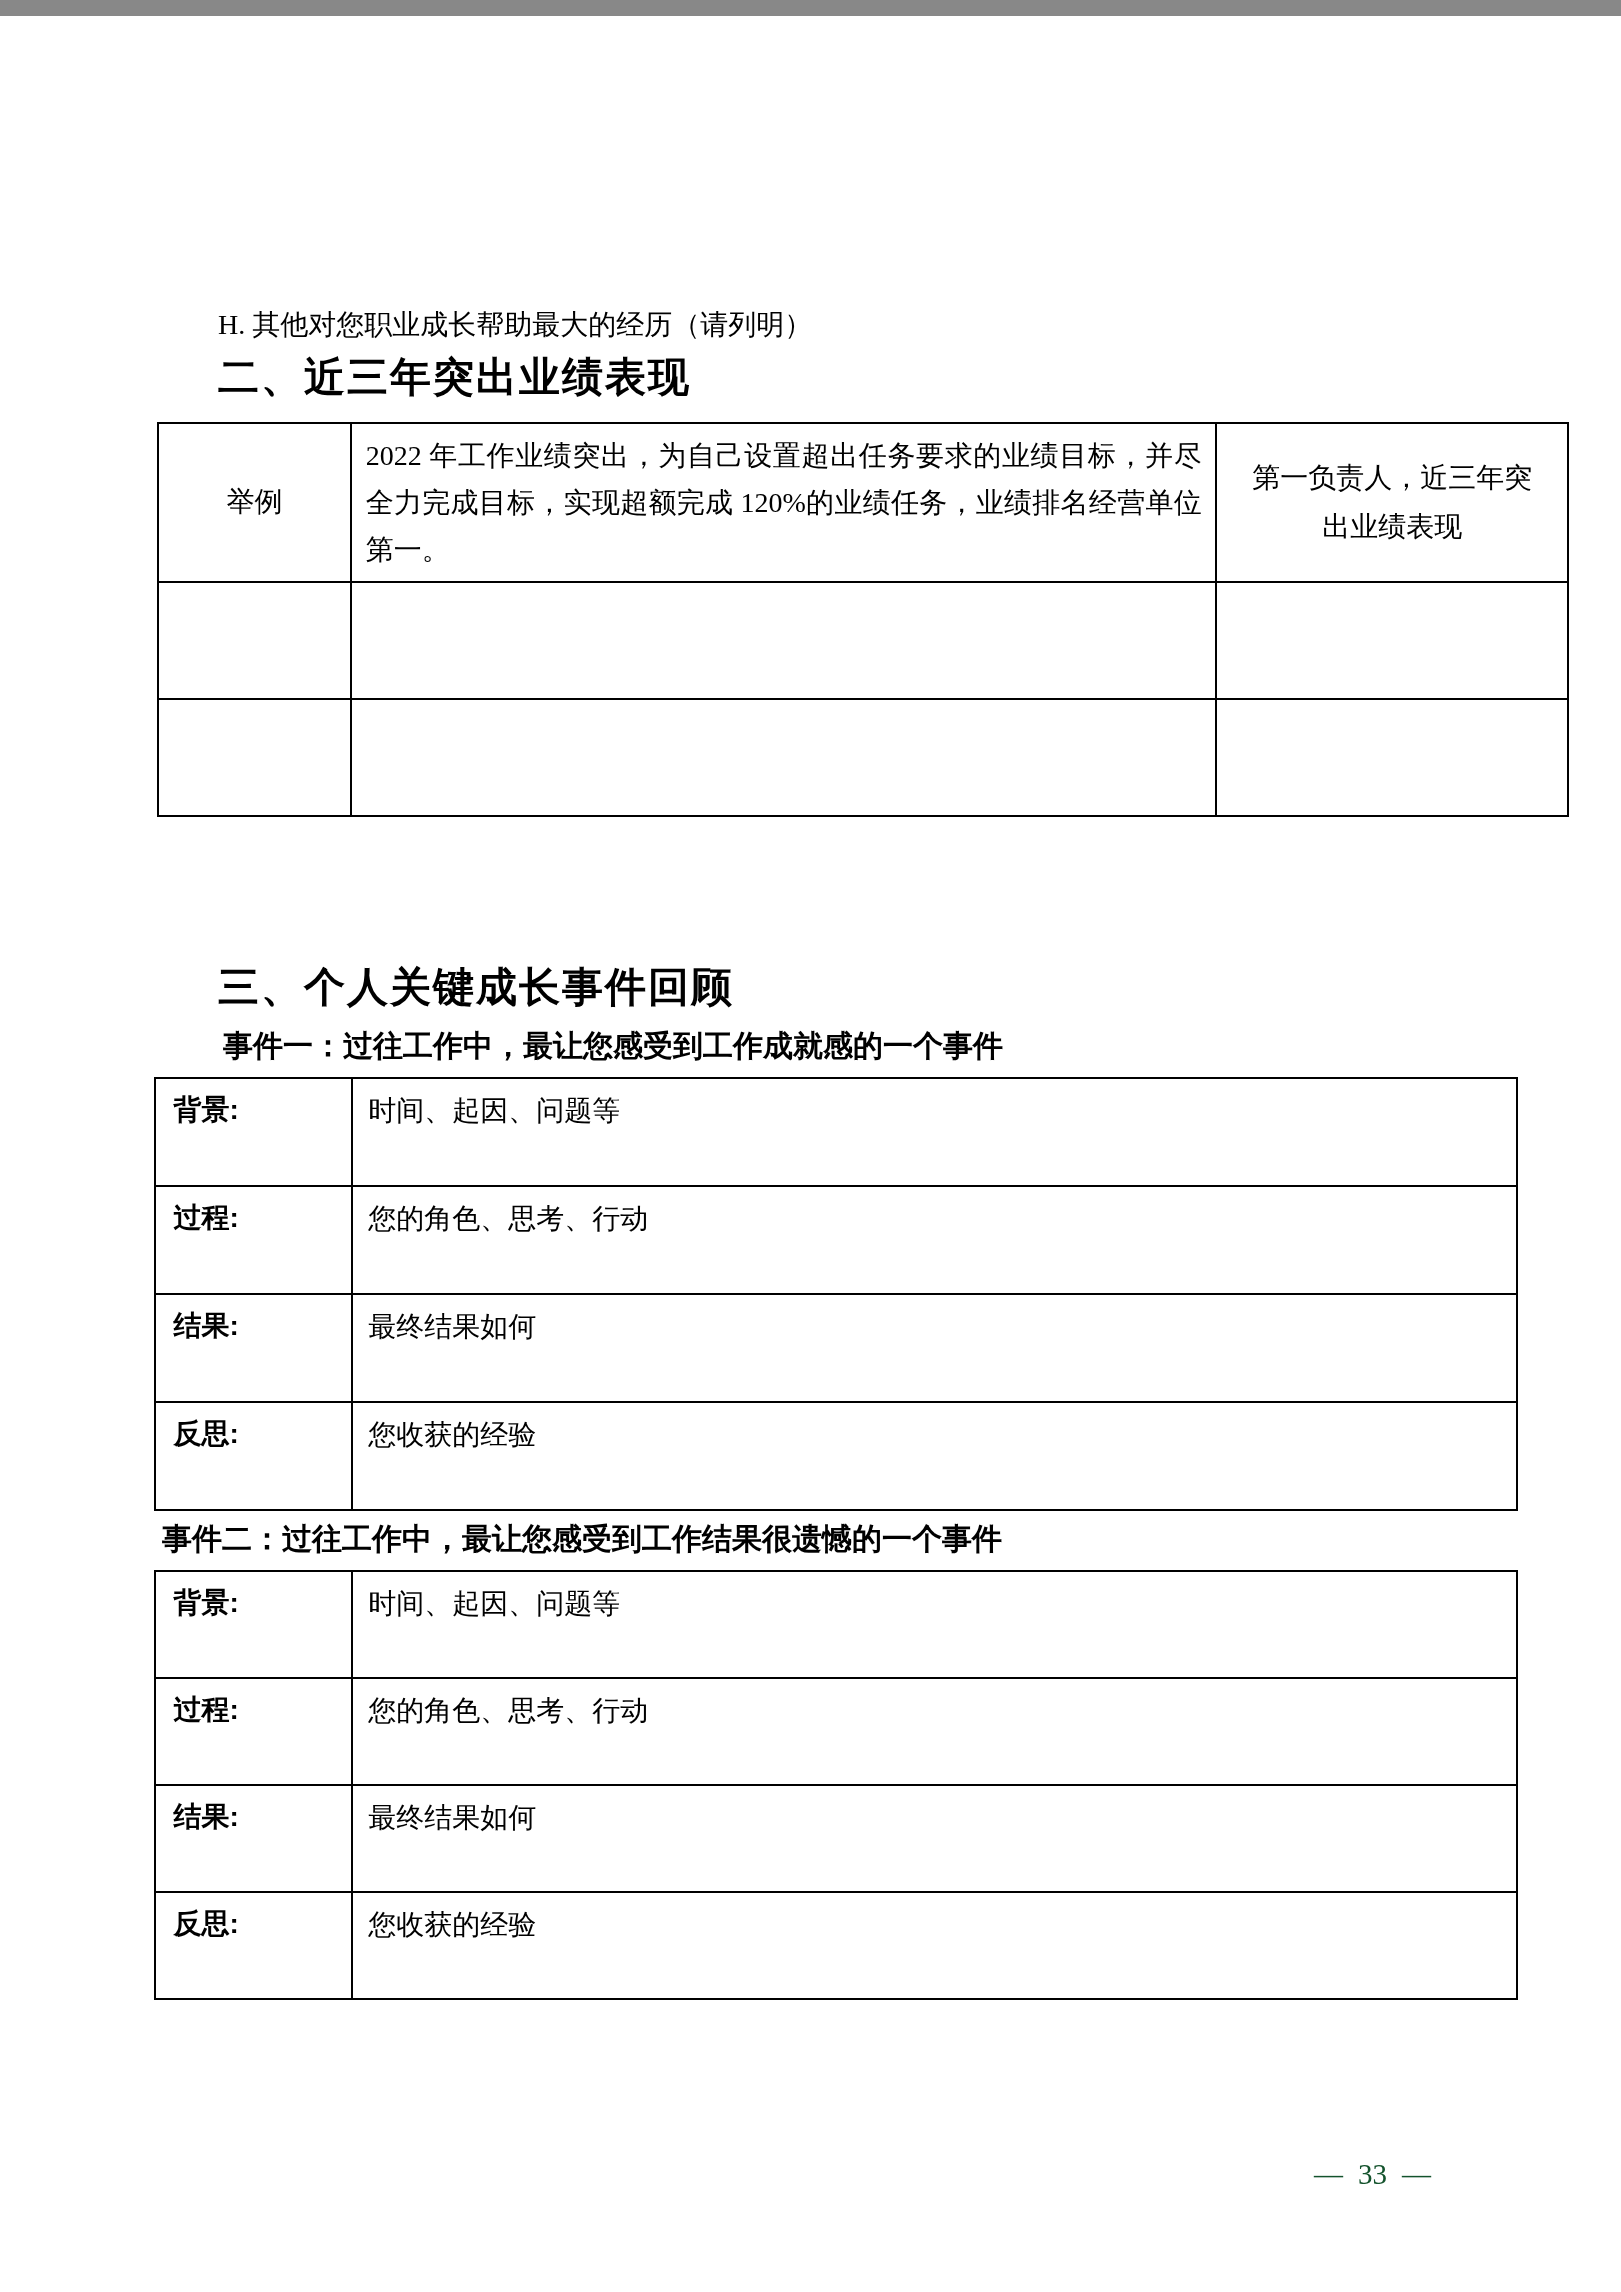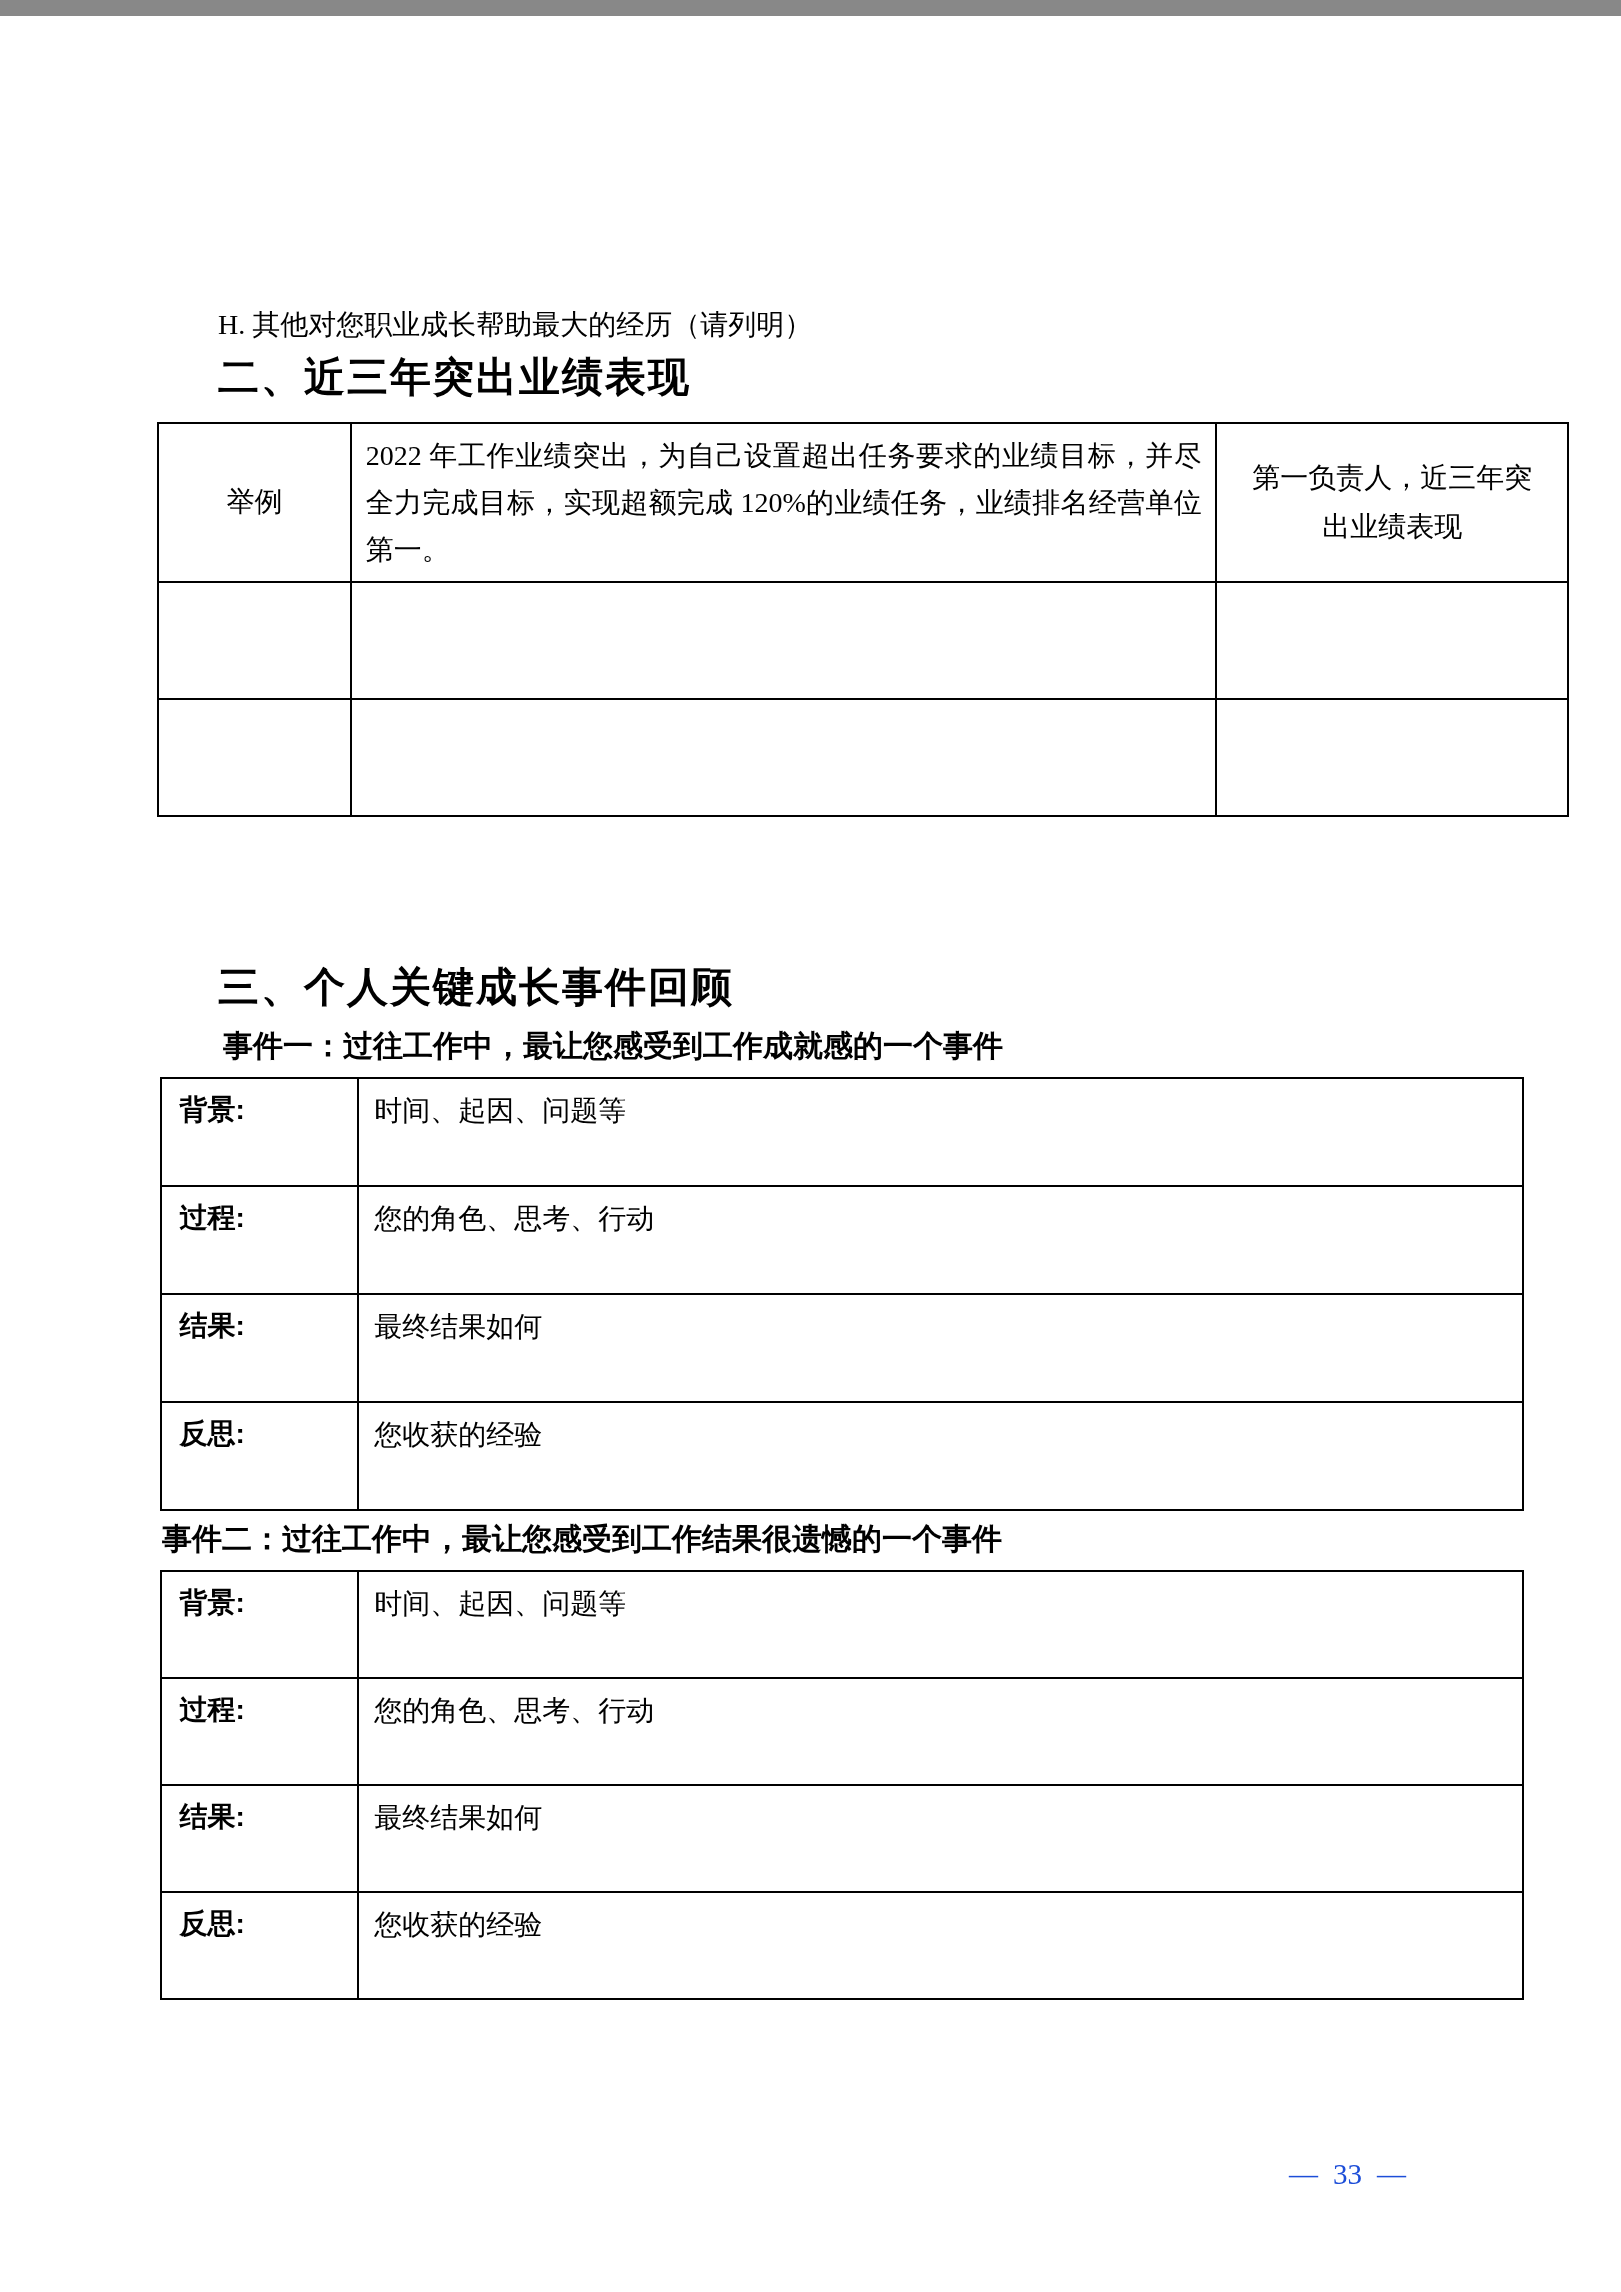--- a/index.html
+++ b/index.html
@@ -46,41 +46,41 @@
   td, th { border:2px solid #000; padding:0; font-weight:normal; }
 
   .perf-table { left:157px; top:406px; width:1322px; }
   .perf-table .c-no   { width:191px; text-align:center; vertical-align:middle; font-size:28px; }
   .perf-table .c-desc { width:836px; text-align:justify; vertical-align:middle;
                         padding:7.8px 13.7px; font-size:28px; line-height:47px; }
   .perf-table .c-role { width:295px; text-align:center; vertical-align:middle;
                         padding:7.8px 27.4px; font-size:28px; line-height:49px; }
   .perf-table th.c-desc { font-weight:bold; }
 
-  .event-table { left:160px; width:1325px;border-radius:12px; }
+  .event-table { left:154px; width:1325px;border-radius:12px; }
   .event-table-1 { top:1061px; }
   .event-table-2 { top:1554px; }
   .event-table .c-label {
     width:177px; vertical-align:top; text-align:left;
     padding:11.8px 0 0 17.6px;
     font-family:"Liberation Sans","DejaVu Sans",sans-serif;
     font-weight:bold; font-size:28px;
   }
   .event-table .c-content {
     width:1148px; vertical-align:top; text-align:left;
     padding:9.8px 0 0 15.7px;
     font-size:28px; line-height:43px;
   }
 
   
   .page-num {
     left:1264px; top:2142px; width:167px;
-    text-align:center;
+    text-align:right;
     font-size:29px; word-spacing:7.8px;
-    color:#1d4ed8;
+    color:#14532d;
     font-family:"Liberation Serif","DejaVu Serif",serif;
   }
 </style>
 </head>
 <body>
 
 <div class="page">
 
   <div class="abs intro">H. 其他对您职业成长帮助最大的经历（请列明）</div>
 

